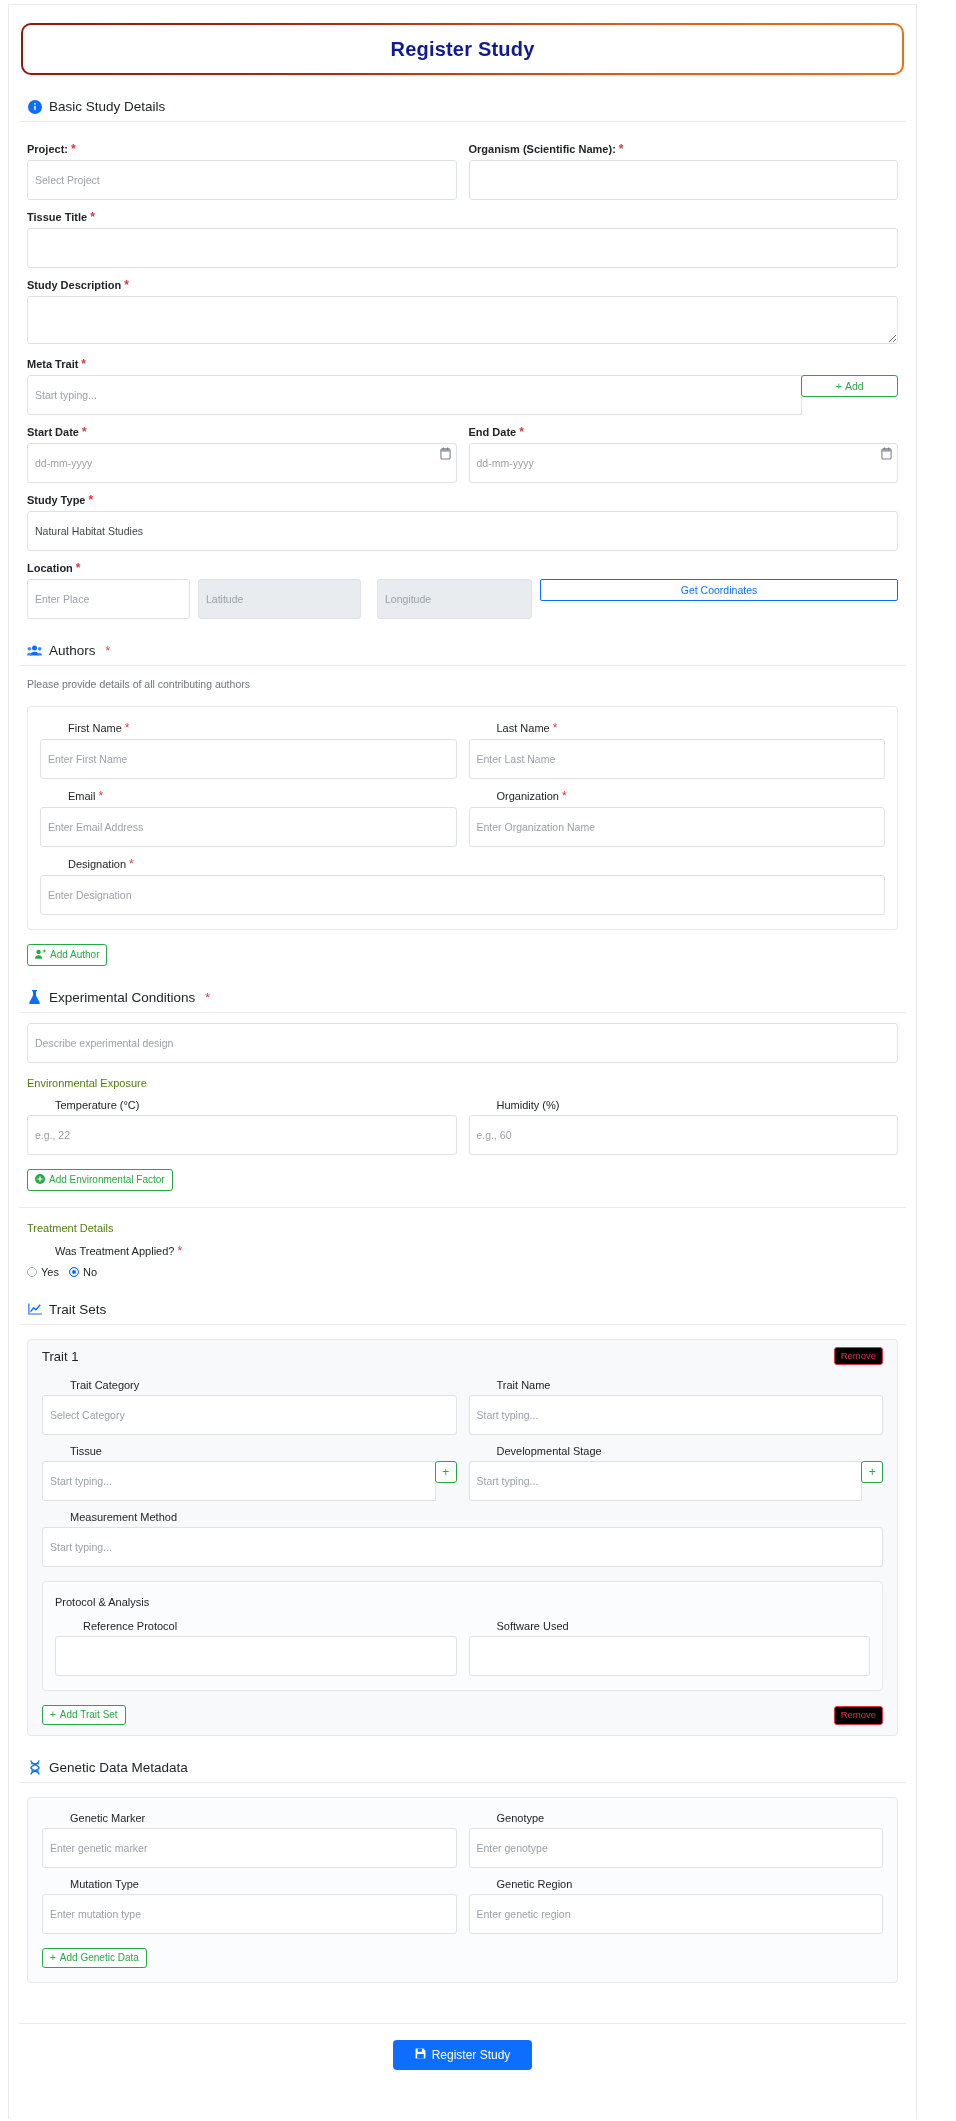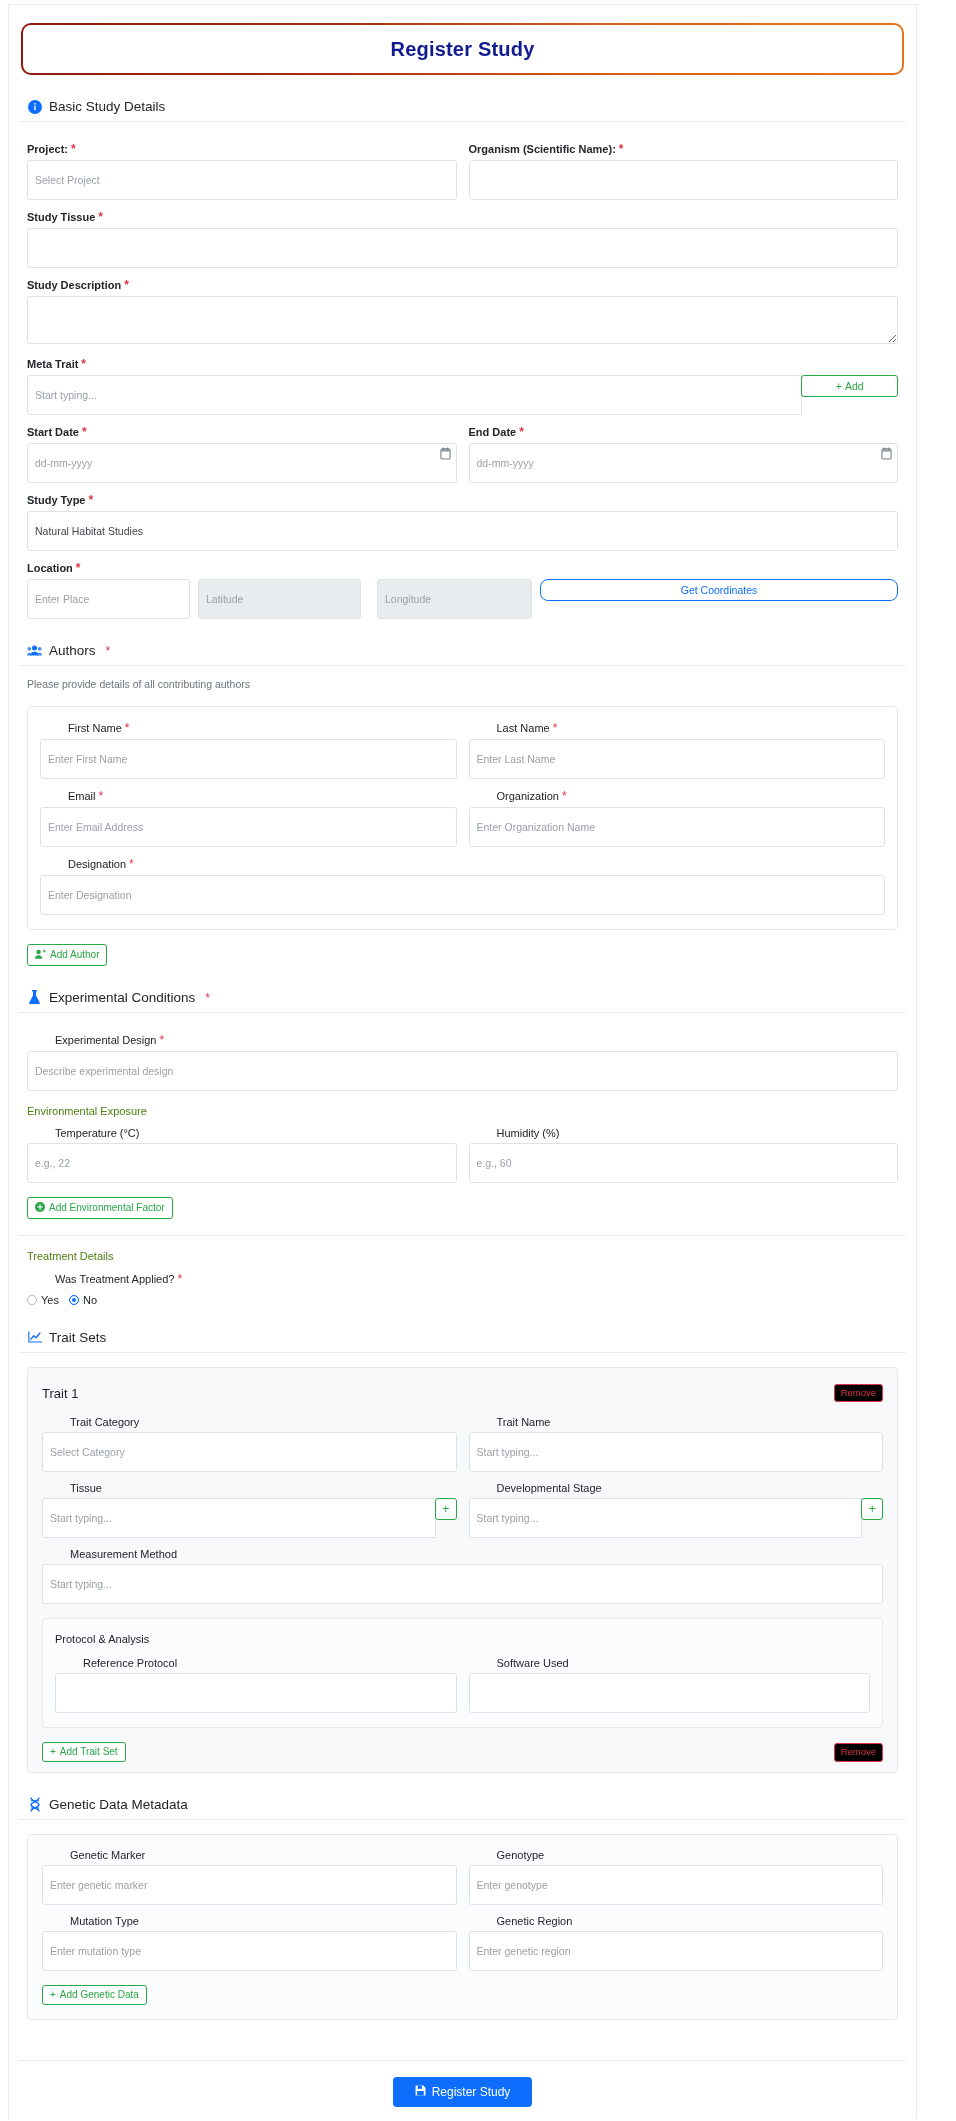--- a/index.html
+++ b/index.html
@@ -115,21 +115,21 @@
 
   
   .loc-row { display:flex; gap:8px; }
   .loc-row .loc-place { flex:0 0 163px; }
   .loc-row .loc-lat { flex:0 0 163px; }
   .loc-row .loc-lon { flex:0 0 163px;padding-left:8px; }
   .loc-row .loc-btn { flex:1 1 auto; }
   .btn-coord {
     width:100%; height:22px;
     border:1px solid #0d6efd;
-    border-radius:8px;
+    border-radius:2px;
     background:#fff; color:#0d6efd;
     font-size:10.5px;
     font-family:"Liberation Sans", sans-serif;
     cursor:pointer;
   }
 
   
   .panel {
     border:1px solid #e6e8ea;
     border-radius:4px;
@@ -190,21 +190,21 @@
     border:1px solid #0d6efd; background:#0d6efd;
     box-shadow: inset 0 0 0 2px #fff;
   }
 
   
   .trait-panel {
     background:#f8f9fa;
     border:1px solid #e6e8ea;
     border-radius:4px;
     margin:14px 8px 0 8px;
-    padding:16px 14px 10px 14px;
+    padding:7px 14px 10px 14px;
   }
   .trait-head {
     display:flex; align-items:center; justify-content:space-between;
     margin-bottom:4px;
   }
   .trait-title { font-size:13px; color:#212529; }
 
   .with-plus { display:flex; }
   .with-plus .inp { border-top-right-radius:0; border-bottom-right-radius:0; }
   .plus-btn {
@@ -285,21 +285,21 @@
           </div>
           <div class="col">
             <label class="fl">
               <span>Organism (Scientific Name):</span><span class="req">*</span>
             </label>
             <input class="inp" placeholder="" style="">
           </div>
         </div>
 
         <label class="fl">
-          <span>Study Tissue</span><span class="req">*</span>
+          <span>Tissue Title</span><span class="req">*</span>
         </label>
         <input class="inp" placeholder="" style="">
 
         <label class="fl">
           <span>Study Description</span><span class="req">*</span>
         </label>
         <textarea class="inp" placeholder="" style=""></textarea>
 
         <label class="fl">
           <span>Meta Trait</span><span class="req">*</span>
@@ -434,23 +434,20 @@
           <svg width="13" height="15" viewBox="0 0 13 15">
               <path d="M5 1h3v4.4l3.7 7.1c.4.8-.1 1.5-.9 1.5H2.2c-.8 0-1.3-.7-.9-1.5L5 5.4z" fill="#0d6efd"></path>
               <rect x="4" y="0" width="5" height="1.4" fill="#0d6efd"></rect>
             </svg>
         </span>
         <span class="sh-title">Experimental Conditions</span>
         <span class="req">*</span>
       </div>
 
       <div class="fsec">
-        <label class="fl norm">
-          <span>Experimental Design</span><span class="req">*</span>
-        </label>
         <input class="inp" placeholder="Describe experimental design" style="">
       </div>
 
       <div class="sub-head noline">Environmental Exposure</div>
 
       <div class="fsec" style="padding-top:0">
         <div class="row">
           <div class="col">
             <label class="fl norm" style="margin-top:0">Temperature (°C)</label>
             <input class="inp" placeholder="e.g., 22" style="">

